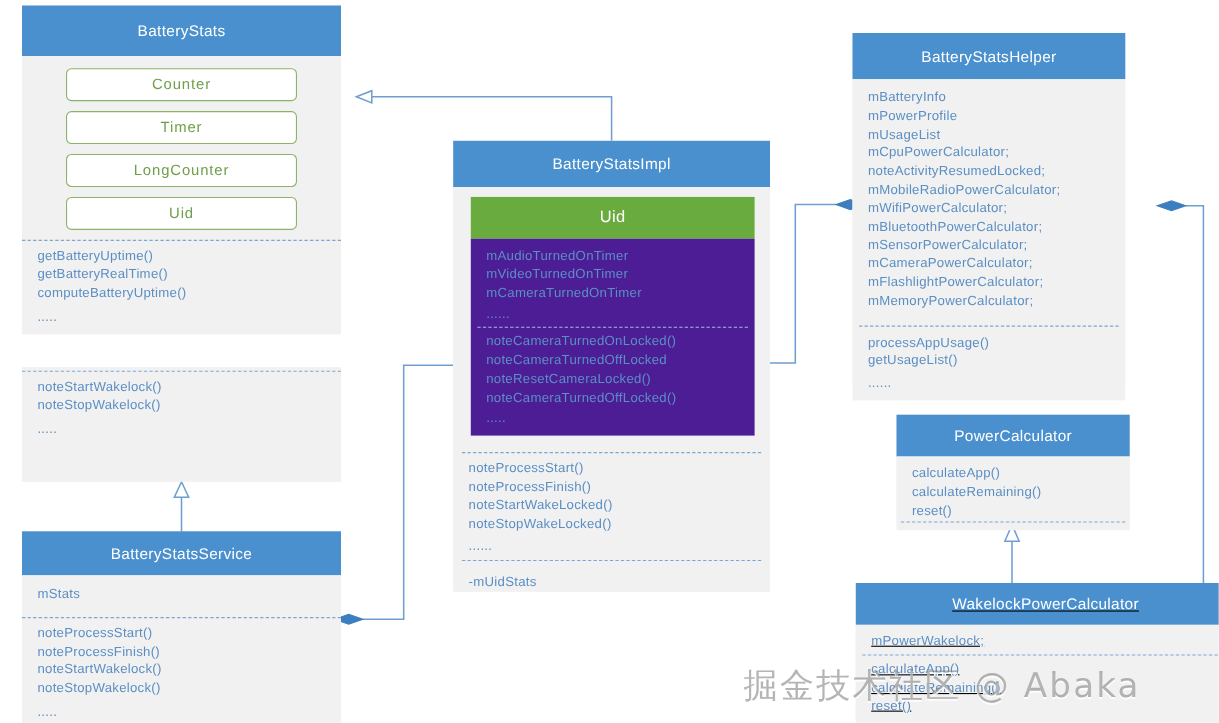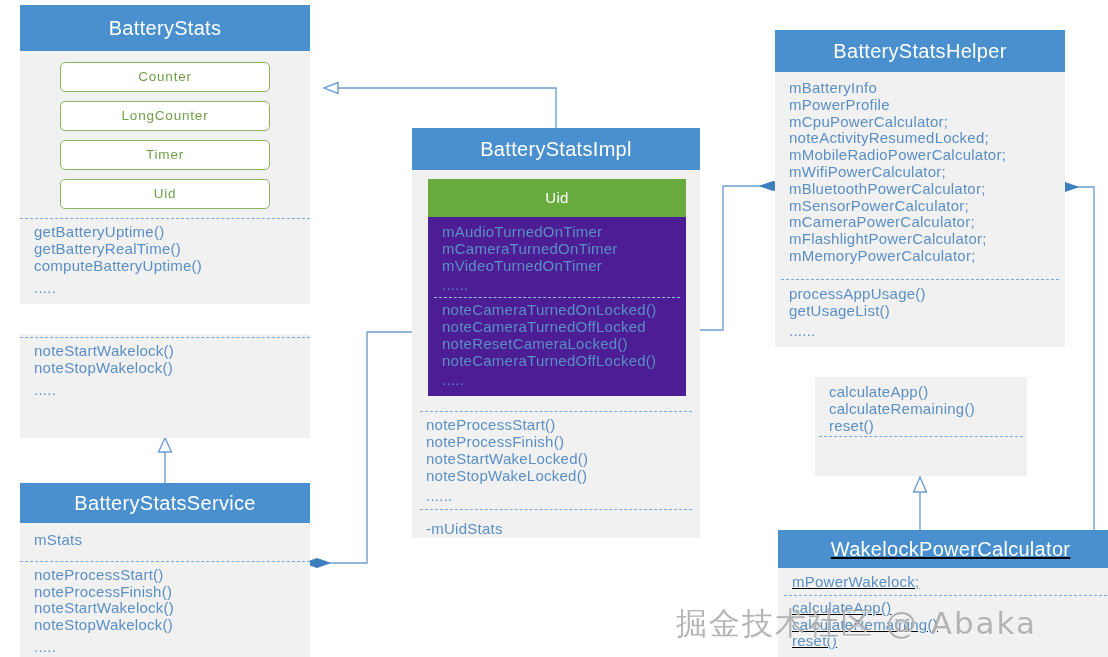--- a/index.html
+++ b/index.html
@@ -17,35 +17,35 @@
   }
   .uml-box {
     position: absolute;
     box-sizing: border-box;
     background: #f1f1f1;
   }
   .box-header {
     background: #4a90ce;
     color: #ffffff;
     text-align: center;
-    font-size: 20px;
+    font-size: 14px;
     letter-spacing: .3px;
     display: flex;
     align-items: center;
     justify-content: center;
     box-sizing: border-box;
   }
   .box-body {
     box-sizing: border-box;
     padding: 7px 0 7px 0;
     background: #f1f1f1;
   }
   .member {
     color: #5b8fc4;
-    font-size: 15px;
+    font-size: 12px;
     line-height: 16.8px;
     letter-spacing: .25px;
     padding-left: 14px;
     white-space: nowrap;
   }
   .divider {
     height: 0;
     border-top: 1px dashed #7aa7d4;
     margin: 4px 0 3px 0;
   }
@@ -134,22 +134,22 @@
     <g>
       <path d="M1070,588 L1094,588 L1094,187 L1078,187" fill="none" stroke="#6f9fd0" stroke-width="1.4"></path>
       <path d="M1078,187 L1065,182.5 L1052,187 L1065,191.5 Z" fill="#3d7ebe" stroke="#3d7ebe" stroke-width="1"></path>
     </g>
   </svg>
 
   <div class="uml-box" style="left:20px; top:5px; width:290px; height:283px;">
     <div class="box-header" style="height:46px;">BatteryStats</div>
     <div class="box-body" style="padding-top:11px;">
       <div class="nested-chip" style="width:210px;">Counter</div>
+      <div class="nested-chip" style="width:210px;">Timer</div>
       <div class="nested-chip" style="width:210px;">LongCounter</div>
-      <div class="nested-chip" style="width:210px;">Timer</div>
       <div class="nested-chip" style="width:210px;">Uid</div>
       <div class="divider" style="margin:2px 0 5px 0;"></div>
       <div class="member">getBatteryUptime()</div>
       <div class="member">getBatteryRealTime()</div>
       <div class="member">computeBatteryUptime()</div>
       <div class="member" style="padding-top:6px;">.....</div>
     </div>
   </div>
 
   <div class="uml-box" style="left:20px; top:334px; width:290px; height:104px;">
@@ -175,22 +175,22 @@
   </div>
 
   <div class="uml-box" style="left:412px; top:128px; width:288px; height:404px;">
     <div class="box-header" style="height:42px;">BatteryStatsImpl</div>
     <div class="box-body" style="padding:9px 0 0 0;">
 
       <div class="nested-class" style="margin:0 14px 0 16px;">
         <div class="nested-head">Uid</div>
         <div class="nested-body">
           <div class="member">mAudioTurnedOnTimer</div>
+          <div class="member">mVideoTurnedOnTimer</div>
           <div class="member">mCameraTurnedOnTimer</div>
-          <div class="member">mVideoTurnedOnTimer</div>
           <div class="member" style="padding-top:3px;">......</div>
           <div class="divider light" style="margin:3px 6px 4px 6px;"></div>
           <div class="member">noteCameraTurnedOnLocked()</div>
           <div class="member">noteCameraTurnedOffLocked</div>
           <div class="member">noteResetCameraLocked()</div>
           <div class="member">noteCameraTurnedOffLocked()</div>
           <div class="member" style="padding-top:3px;">.....</div>
         </div>
       </div>
 
@@ -198,42 +198,44 @@
       <div class="member">noteProcessStart()</div>
       <div class="member">noteProcessFinish()</div>
       <div class="member">noteStartWakeLocked()</div>
       <div class="member">noteStopWakeLocked()</div>
       <div class="member" style="padding-top:4px;">......</div>
       <div class="divider" style="margin:4px 8px 5px 8px;"></div>
       <div class="member" style="padding-top:6px;">-mUidStats</div>
     </div>
   </div>
 
-  <div class="uml-box" style="left:775px; top:30px; width:290px; height:316px;">
+  <div class="uml-box" style="left:775px; top:30px; width:248px; height:316px;">
     <div class="box-header" style="height:42px;">BatteryStatsHelper</div>
     <div class="box-body" style="padding-top:8px;">
       <div class="member">mBatteryInfo</div>
       <div class="member">mPowerProfile</div>
+      <div class="member">mUsageList</div>
       <div class="member">mCpuPowerCalculator;</div>
       <div class="member">noteActivityResumedLocked;</div>
       <div class="member">mMobileRadioPowerCalculator;</div>
       <div class="member">mWifiPowerCalculator;</div>
       <div class="member">mBluetoothPowerCalculator;</div>
       <div class="member">mSensorPowerCalculator;</div>
       <div class="member">mCameraPowerCalculator;</div>
       <div class="member">mFlashlightPowerCalculator;</div>
       <div class="member">mMemoryPowerCalculator;</div>
       <div class="divider" style="margin:14px 6px 6px 6px;"></div>
       <div class="member">processAppUsage()</div>
       <div class="member">getUsageList()</div>
       <div class="member" style="padding-top:4px;">......</div>
     </div>
   </div>
 
   <div class="uml-box" style="left:815px; top:377px; width:212px; height:99px;">
+    <div class="box-header" style="height:38px;">PowerCalculator</div>
     <div class="box-body" style="padding-top:7px;">
       <div class="member">calculateApp()</div>
       <div class="member">calculateRemaining()</div>
       <div class="member">reset()</div>
       <div class="divider" style="margin:2px 4px 0 4px;"></div>
     </div>
   </div>
 
   <div class="uml-box" style="left:778px; top:530px; width:345px; height:127px;text-decoration:underline;">
     <div class="box-header" style="height:38px;">WakelockPowerCalculator</div>

